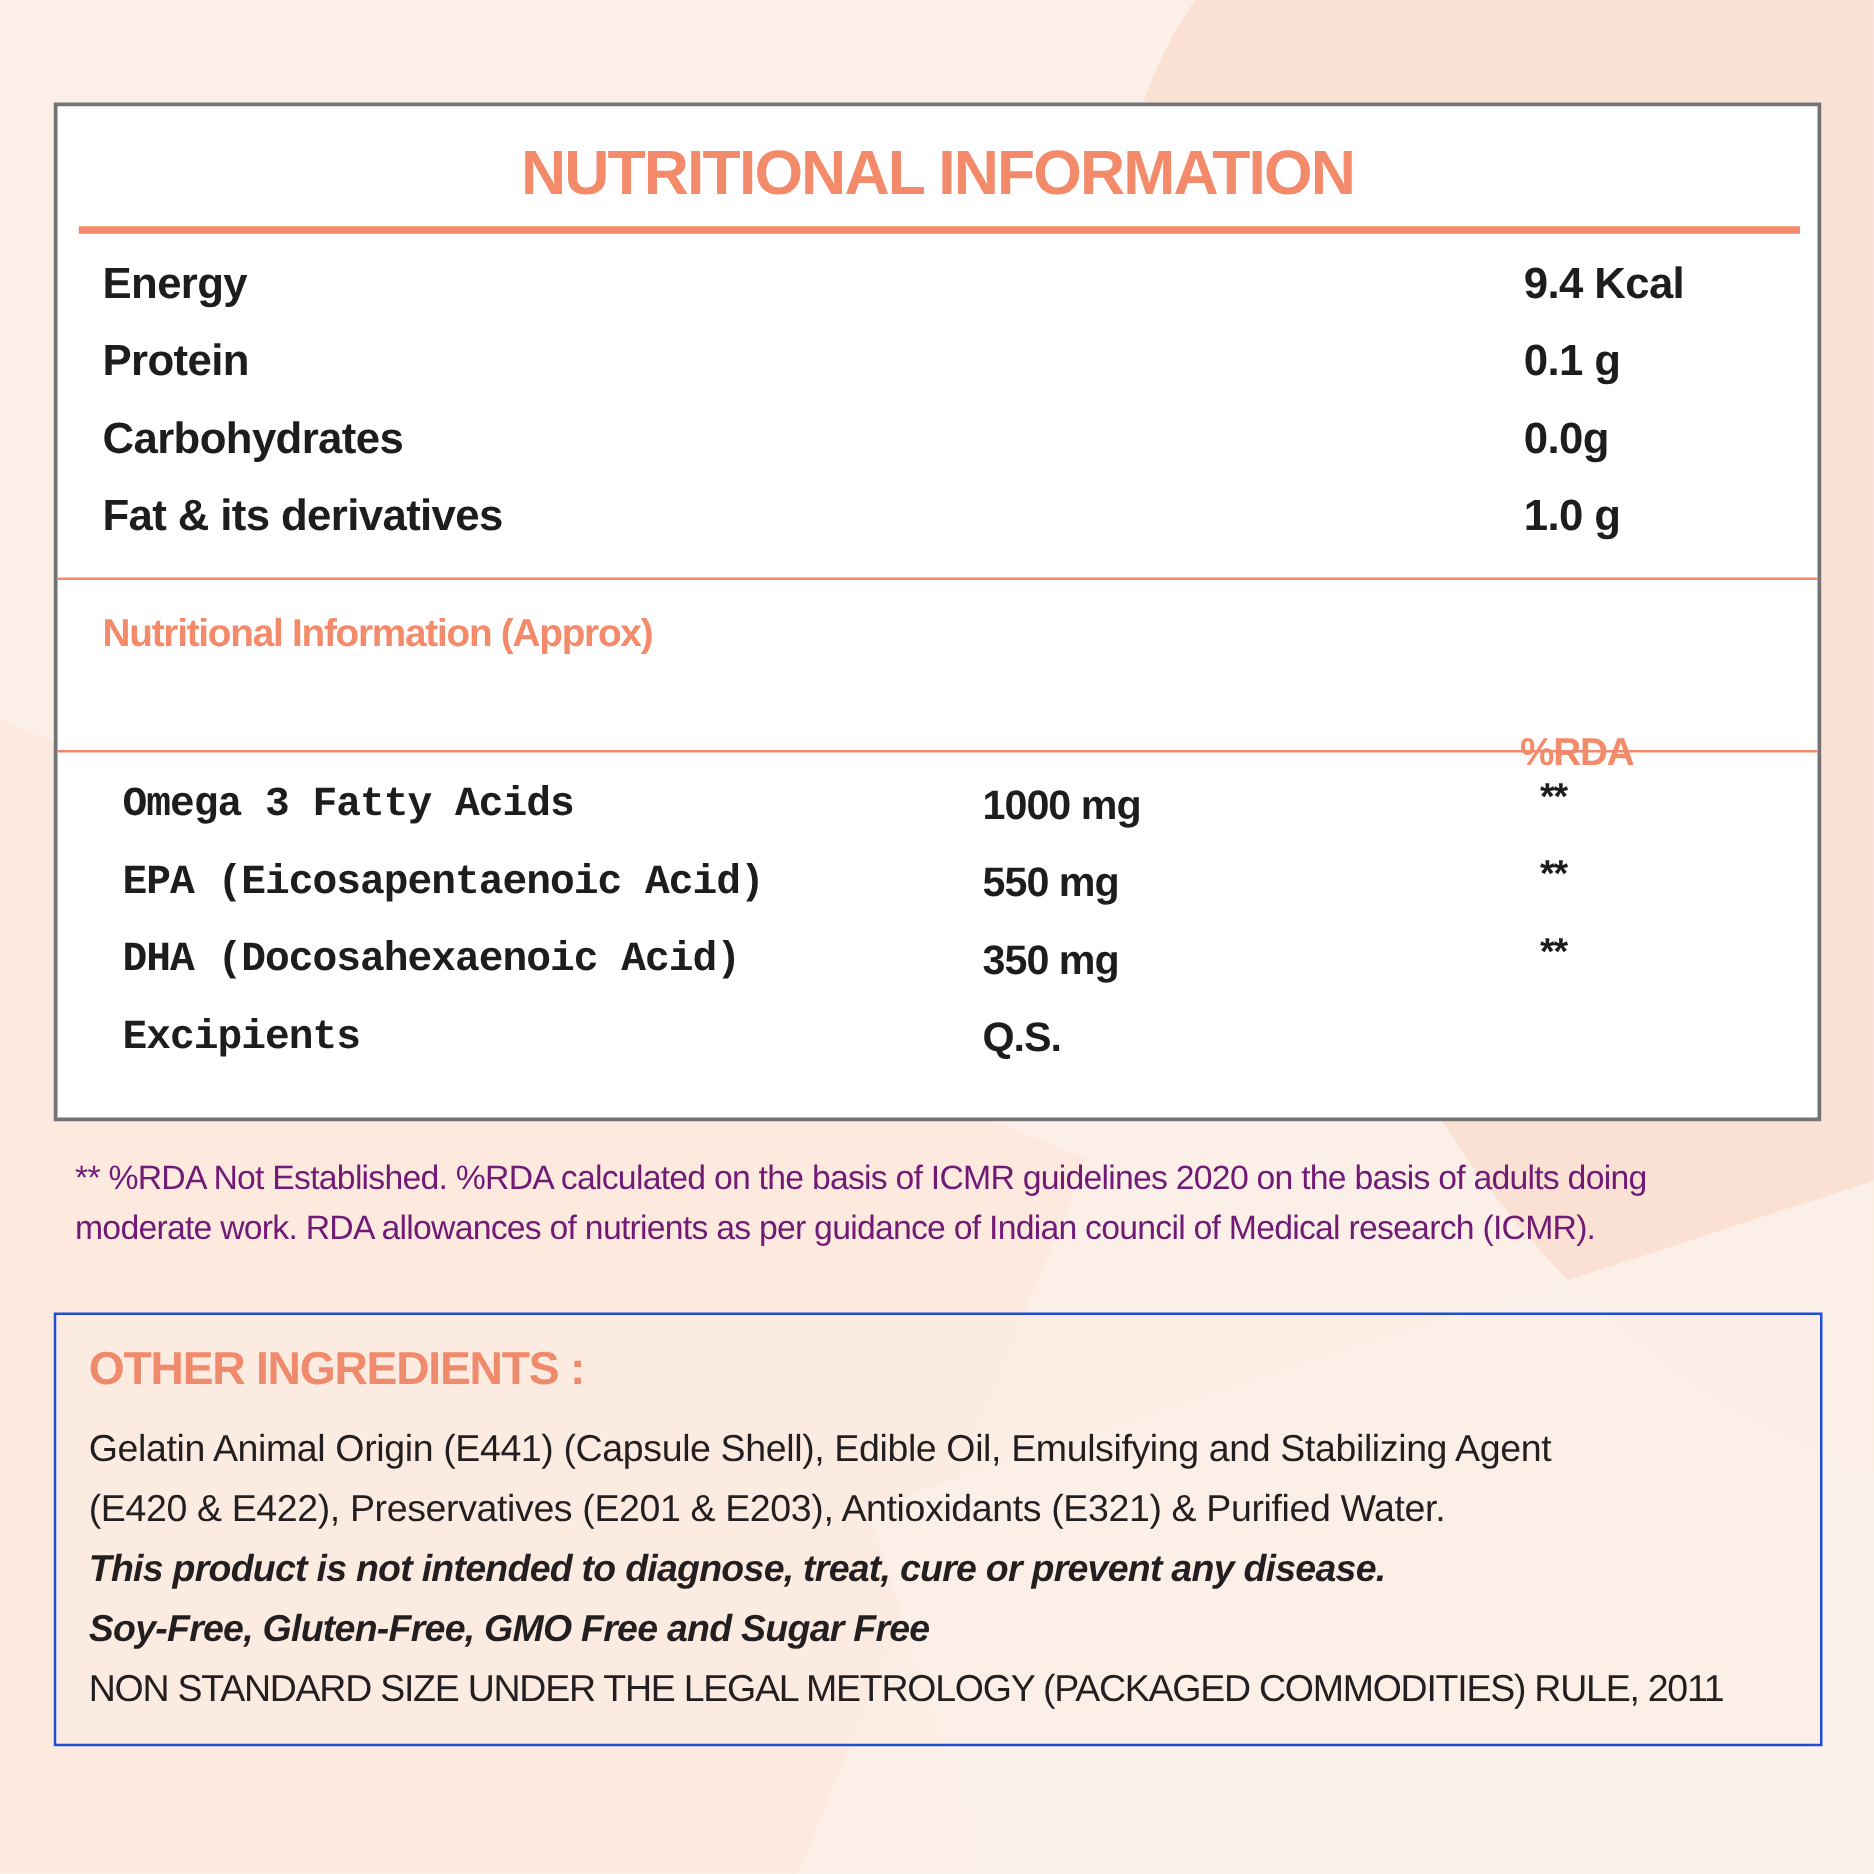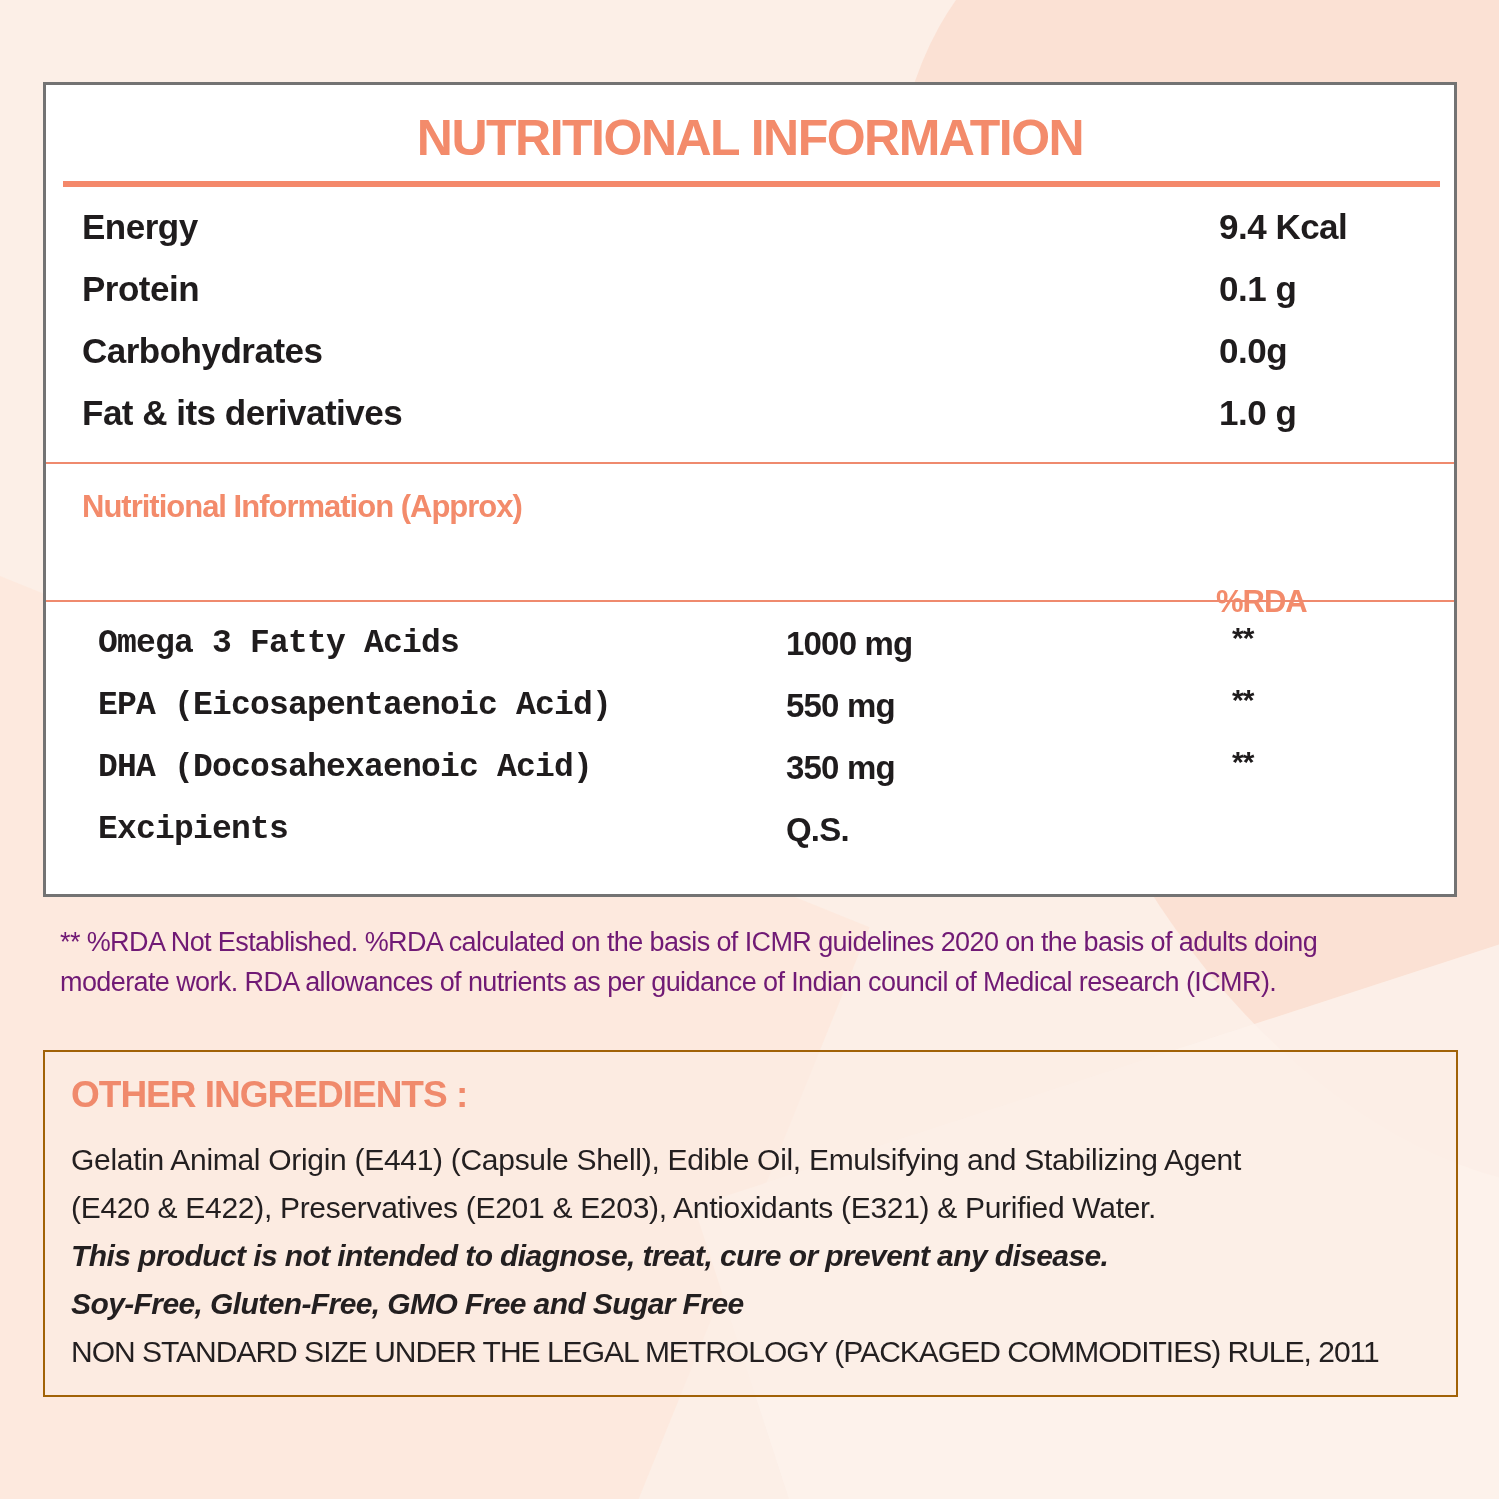--- a/index.html
+++ b/index.html
@@ -181,21 +181,21 @@
       letter-spacing: -0.6px;
       color: #701a75;
     }
 
     .other-box {
       position: absolute;
       left: 43px;
       top: 1050px;
       width: 1411px;
       height: 343px;
-      border: 2px solid #a16207;
+      border: 2px solid #1d4ed8;
       box-sizing: content-box;
       background: rgba(252, 237, 228, 0.55);
     }
     .other-title {
       position: absolute;
       left: 26px;
       top: 22px;
       font-size: 37px;
       font-weight: bold;
       color: #f08a6c;

